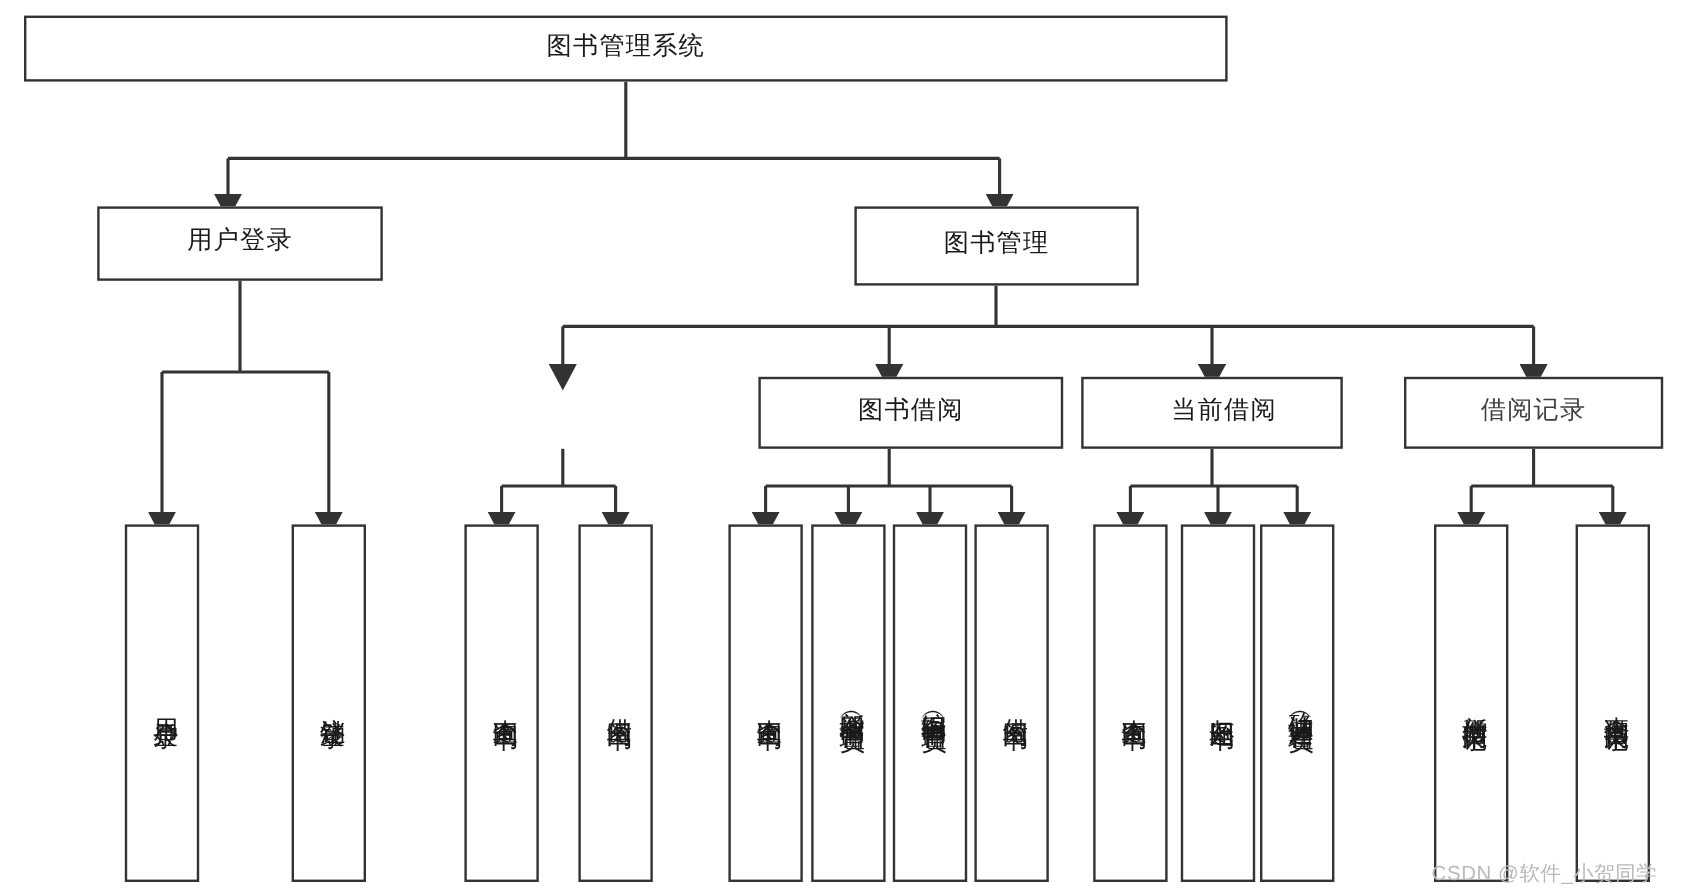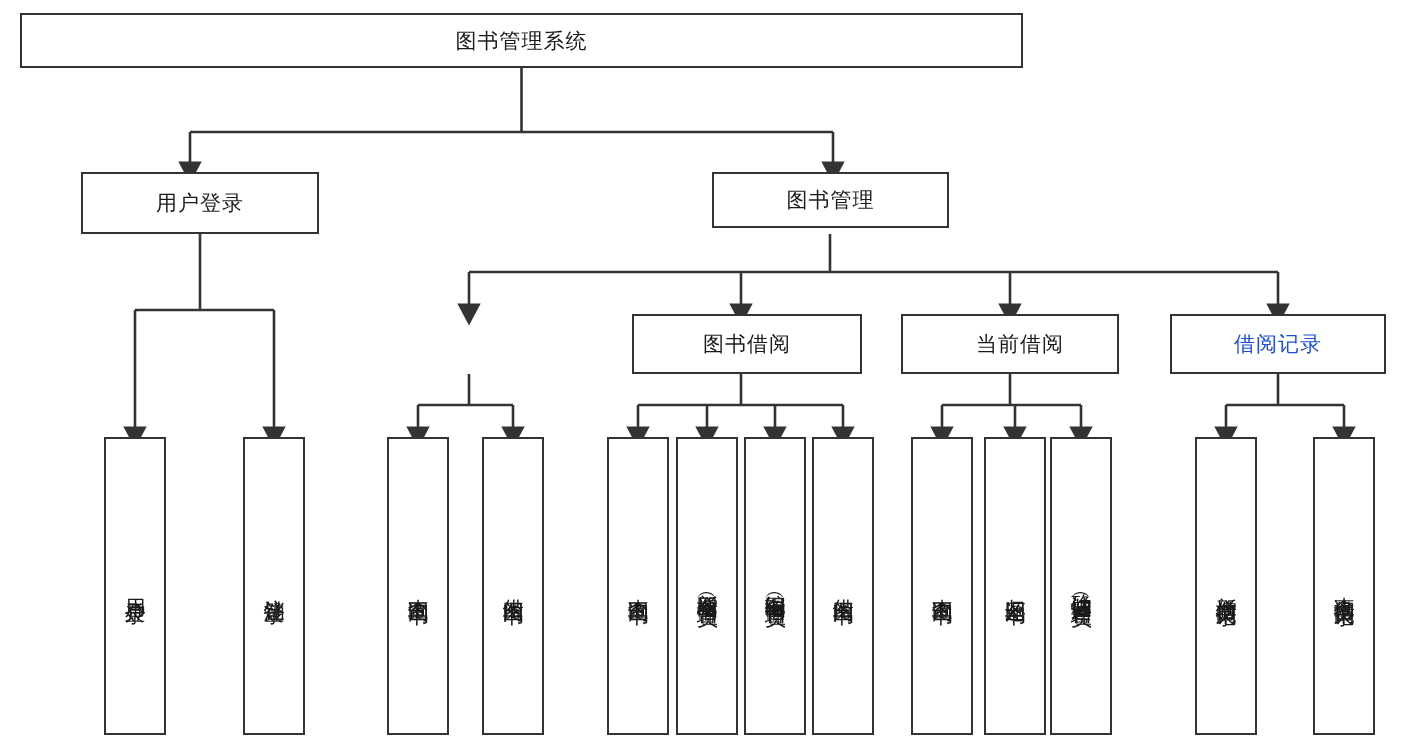--- a/index.html
+++ b/index.html
@@ -29,20 +29,21 @@
   }
   .node {
     position: absolute;
     box-sizing: border-box;
     background: #ffffff;
     border: 2px solid #14532d;
     display: flex;
     align-items: center;
     justify-content: center;
     color: #1a1a1a;
+    font-family: Liberation Mono, monospace;
   }
   .node-h .label {
     font-size: 21px;
     line-height: 1.2;
     white-space: nowrap;
     letter-spacing: 1px;
   }
   .node-v {
     padding: 6px 0;
     align-items: center;
@@ -133,31 +134,31 @@
     </g>
   </svg>
 
   <div class="node node-h" style="left: 20px; top: 13px; width: 1003px; height: 55px; border-color: rgb(51, 51, 51); background: rgb(255, 255, 255); color: rgb(26, 26, 26);">
     <span class="label">图书管理系统</span>
   </div>
 
   <div class="node node-h" style="left: 81px; top: 172px; width: 238px; height: 62px; border-color: rgb(51, 51, 51); background: rgb(255, 255, 255); color: rgb(26, 26, 26);">
     <span class="label">用户登录</span>
   </div>
-  <div class="node node-h" style="left: 712px; top: 172px; width: 237px; height: 56px; border-color: rgb(51, 51, 51); background: rgb(255, 255, 255); color: rgb(26, 26, 26);">
+  <div class="node node-h" style="left: 712px; top: 172px; width: 237px; height: 66px; border-color: rgb(51, 51, 51); background: rgb(255, 255, 255); color: rgb(26, 26, 26);">
     <span class="label">图书管理</span>
   </div>
 
-  <div class="node node-h" style="left: 632px; top: 314px; width: 230px; height: 60px; border-color: rgb(51, 51, 51); background: rgb(255, 255, 255); color: rgb(26, 26, 26);">
+  <div class="node node-h" style="left: 632px; top: 314px; width: 254px; height: 60px; border-color: rgb(51, 51, 51); background: rgb(255, 255, 255); color: rgb(26, 26, 26);">
     <span class="label">图书借阅</span>
   </div>
   <div class="node node-h" style="left: 901px; top: 314px; width: 218px; height: 60px; border-color: rgb(51, 51, 51); background: rgb(255, 255, 255); color: rgb(26, 26, 26); padding-left: 20px;">
     <span class="label">当前借阅</span>
   </div>
-  <div class="node node-h" style="left: 1170px; top: 314px; width: 216px; height: 60px; border-color: rgb(51, 51, 51); background: rgb(255, 255, 255); color: #1d4ed8;">
+  <div class="node node-h" style="left: 1170px; top: 314px; width: 216px; height: 60px; border-color: rgb(51, 51, 51); background: rgb(255, 255, 255); color: #404040;">
     <span class="label">借阅记录</span>
   </div>
 
   <div class="node node-v" style="left: 104px; top: 437px; width: 62px; height: 298px; border-color: rgb(51, 51, 51); background: rgb(255, 255, 255); color: rgb(26, 26, 26);">
     <span class="label">用户登录</span>
   </div>
   <div class="node node-v" style="left: 243px; top: 437px; width: 62px; height: 298px; border-color: rgb(51, 51, 51); background: rgb(255, 255, 255); color: rgb(26, 26, 26);">
     <span class="label">注销登录</span>
   </div>
   <div class="node node-v" style="left: 387px; top: 437px; width: 62px; height: 298px; border-color: rgb(51, 51, 51); background: rgb(255, 255, 255); color: rgb(26, 26, 26);">
@@ -187,14 +188,15 @@
   <div class="node node-v" style="left: 1050px; top: 437px; width: 62px; height: 298px; border-color: rgb(51, 51, 51); background: rgb(255, 255, 255); color: rgb(26, 26, 26);">
     <span class="label">确认归还（管理员）</span>
   </div>
   <div class="node node-v" style="left: 1195px; top: 437px; width: 62px; height: 298px; border-color: rgb(51, 51, 51); background: rgb(255, 255, 255); color: rgb(26, 26, 26);">
     <span class="label">新增借阅记录</span>
   </div>
   <div class="node node-v" style="left: 1313px; top: 437px; width: 62px; height: 298px; border-color: rgb(51, 51, 51); background: rgb(255, 255, 255); color: rgb(26, 26, 26);">
     <span class="label">查询借阅记录</span>
   </div>
 
+  <div class="watermark" style="left: 1193px; top: 716px; color: rgb(185, 185, 185);">CSDN @软件_小贺同学</div>
 
 </div>
 
 </body></html>

